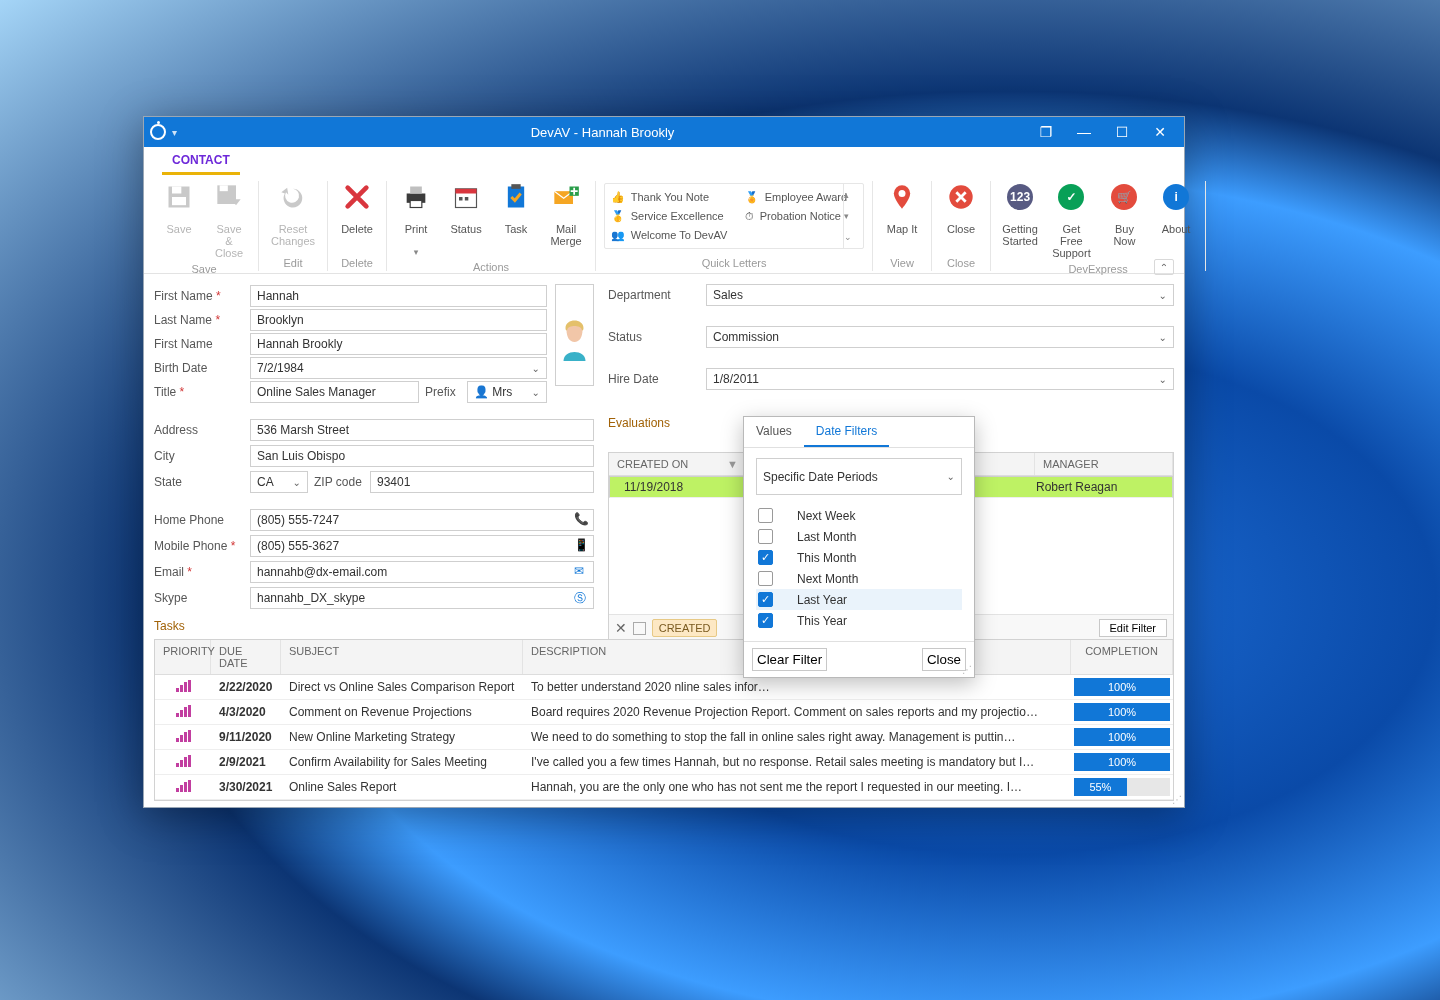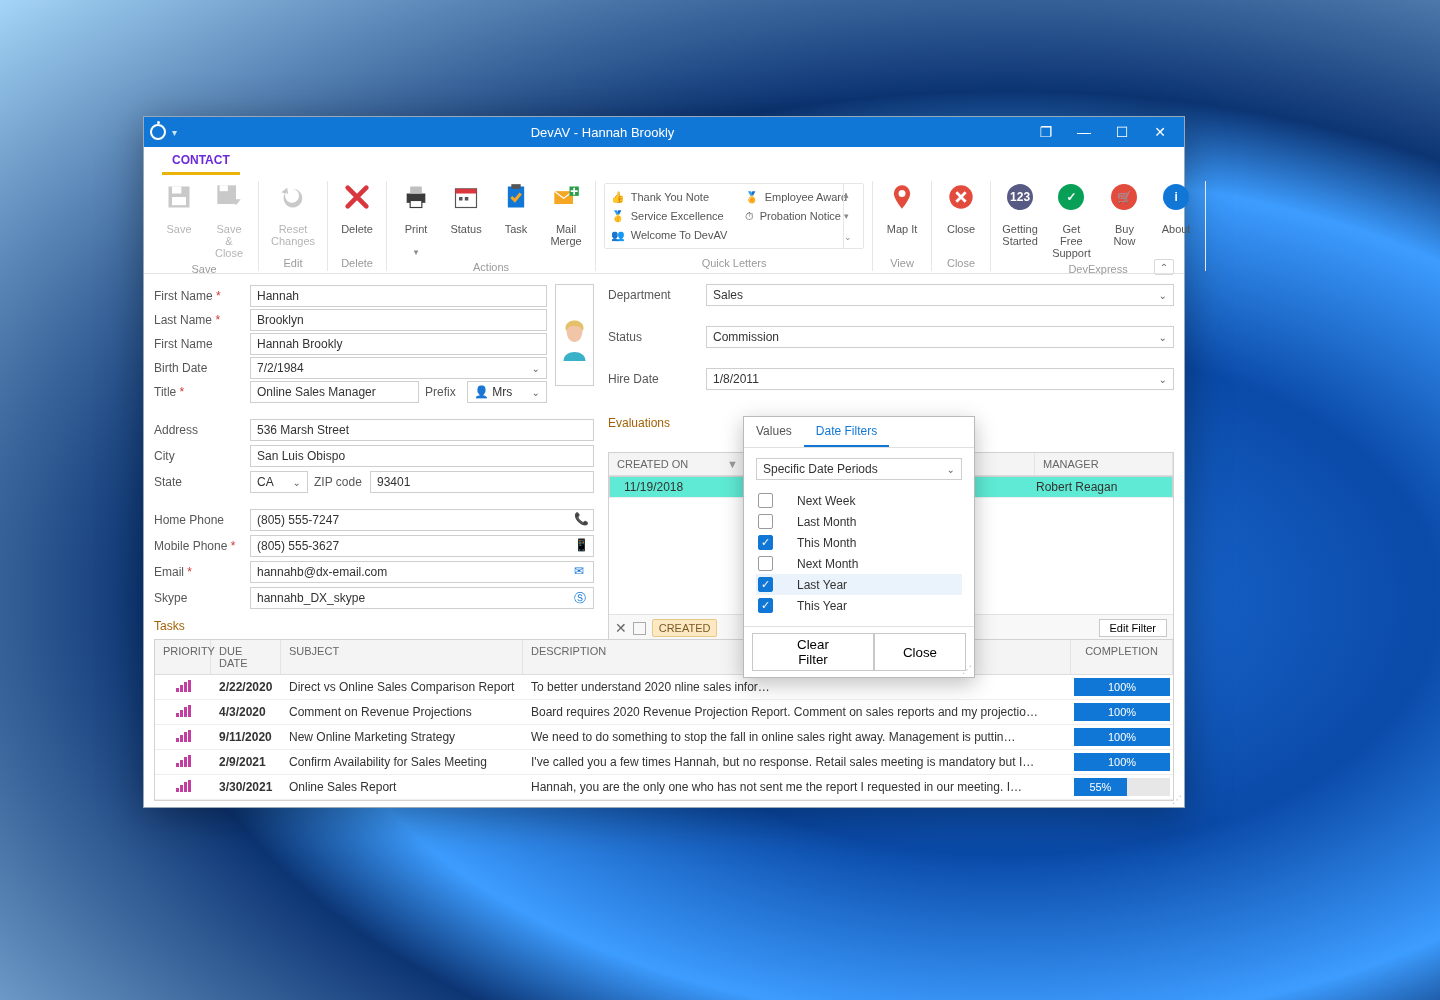--- a/index.html
+++ b/index.html
@@ -87,21 +87,21 @@
   .grid-head { display:flex; background:#f4f4f4; border-bottom:1px solid #ddd; font-size:11px; color:#666;}
   .gh-cell{ padding:5px 8px; border-right:1px solid #e3e3e3;}
   .grid-row{ display:flex; font-size:12px; border-bottom:1px solid #eee;}
   .gr-cell{ padding:5px 8px;}
   .eval-grid .gh-cell:nth-child(1){width:138px; display:flex; justify-content:space-between; align-items:center;}
   .eval-grid .gh-cell:nth-child(2){flex:1;}
   .eval-grid .gh-cell:nth-child(3){width:138px;}
   .eval-grid .gr-cell:nth-child(1){width:138px;}
   .eval-grid .gr-cell:nth-child(2){flex:1;}
   .eval-grid .gr-cell:nth-child(3){width:138px;}
-  .eval-grid .grid-row.sel{ background:#5eead4;}
+  .eval-grid .grid-row.sel{ background:#bef264;}
   .eval-body{height:138px;}
   .filter-bar{display:flex; align-items:center; gap:6px; padding:4px 6px; border-top:1px solid #e3e3e3; background:#f8f8f8;}
   .chip{ background:#fde8c4; border:1px solid #e7c986; padding:2px 6px; font-size:11px; color:#7a5a20; border-radius:2px;}
   .editfilter{ margin-left:auto; border:1px solid #c8c8c8; background:#fff; padding:2px 10px; font-size:11px; cursor:pointer;}
   
   .tasks-grid .gh-cell:nth-child(1){width:56px;}
   .tasks-grid .gh-cell:nth-child(2){width:70px;}
   .tasks-grid .gh-cell:nth-child(3){width:242px;}
   .tasks-grid .gh-cell:nth-child(4){flex:1;}
   .tasks-grid .gh-cell:nth-child(5){width:102px; text-align:center;}
@@ -129,21 +129,21 @@
   .popup-tabs{display:flex; border-bottom:1px solid #e0e0e0;}
   .popup-tab{padding:7px 12px; color:#555; cursor:pointer;}
   .popup-tab.active{ color:#1177d7; border-bottom:2px solid #1177d7;}
   .popup-body{ flex:1; padding:10px 12px; display:flex; flex-direction:column; gap:2px;}
   .popup-body .sel{height:22px;}
   .chk{display:flex; align-items:center; gap:24px; padding:3px 2px; cursor:pointer;}
   .chk.hl{background:#eaf3fb;}
   .cbox{width:15px;height:15px; border:1px solid #9a9a9a; border-radius:2px; display:flex; align-items:center; justify-content:center; font-size:11px; color:#fff;}
   .cbox.on{background:#1177d7; border-color:#1177d7;}
   .popup-foot{ display:flex; justify-content:space-between; padding:6px 8px; border-top:1px solid #e0e0e0;}
-  .pfbtn{ border:1px solid #c8c8c8; background:#fff; padding:3px 28px; cursor:pointer;}
+  .pfbtn{ border:1px solid #c8c8c8; background:#fff; padding:3px 4px; cursor:pointer;text-align:right;}
   small.grip{position:absolute; right:2px; bottom:2px; font-size:10px; color:#bbb;}
   .filter-caret{ font-size:10px; color:#666; border:1px solid #ccc; padding:0 4px; background:#fff;}
   .xicon{ font-size:14px; color:#666; cursor:pointer;}
   .fcheck{ width:13px;height:13px;border:1px solid #aaa;}
 
   
   .circ{width:26px;height:26px;border-radius:50%;display:flex;align-items:center;justify-content:center;color:#fff;font-weight:bold;font-size:12px;}
 </style>
 </head>
 <body>

